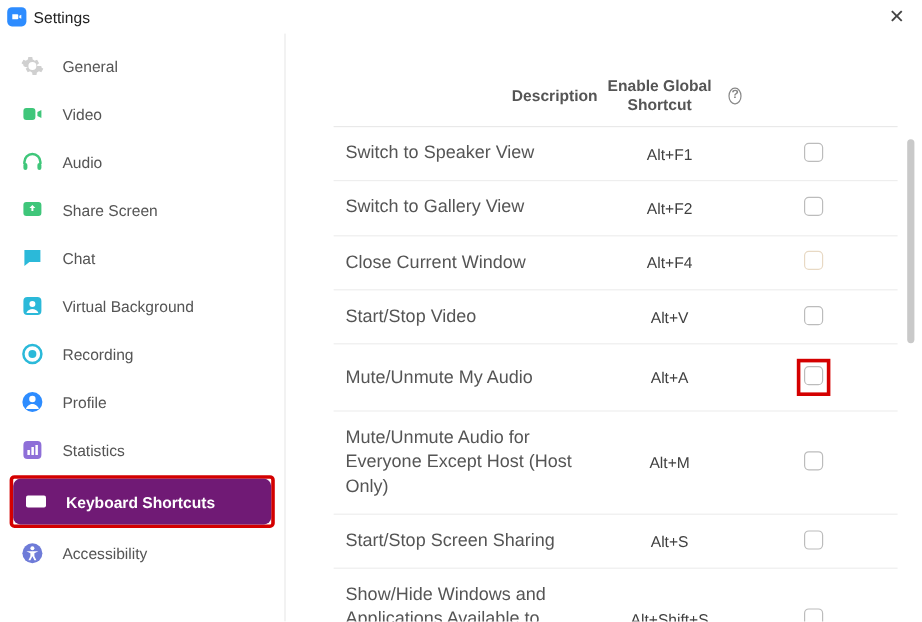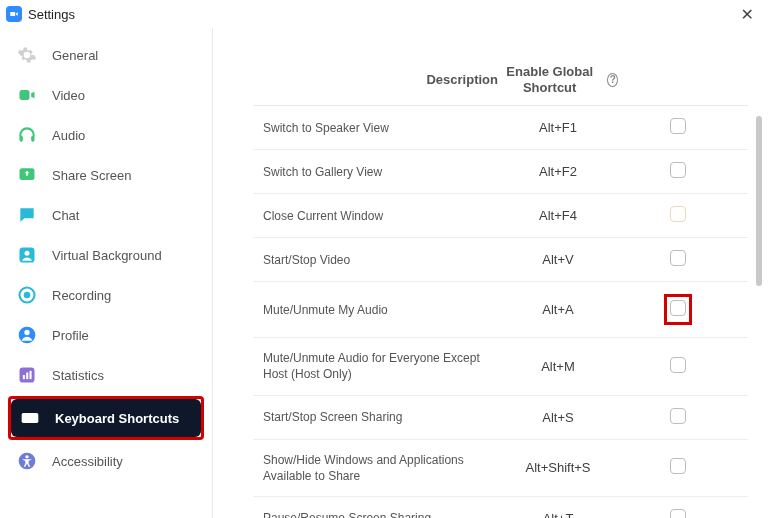--- a/index.html
+++ b/index.html
@@ -22,38 +22,38 @@
   .titlebar-left { display: flex; align-items: center; gap: 6px; }
   .zoom-logo {
     width: 16px; height: 16px; border-radius: 4px; background: #2D8CFF;
     display: flex; align-items: center; justify-content: center;
   }
   .zoom-logo svg { width: 10px; height: 10px; fill: #fff; }
   .title { font-size: 13px; color: #222; }
   .close-x { font-size: 16px; color: #444; cursor: pointer; font-weight: 300; padding: 0 4px;}
   .layout { display: flex; height: calc(100% - 28px); }
   .sidebar {
-    width: 213px;
+    width: 238px;
     border-right: 1px solid #e9e9e9;
     padding: 6px 8px 6px 8px;
   }
   .side-list { list-style: none; }
   .side-item {
     display: flex; align-items: center; gap: 14px;
     padding: 8px 10px 8px 8px;
     margin: 2px 0;
     border-radius: 6px;
     cursor: pointer;
     color: #555;
   }
   .side-item .ico {
     width: 22px; height: 22px; display:flex; align-items:center; justify-content:center;
   }
   .side-item.active {
-    background: #0f172a;
+    background: #701a75;
     color: #fff;
     font-weight: 600;
   }
   .side-item.active .ico svg { filter: brightness(10); }
   .highlight-red {
     border: 3px solid #d40000;
     border-radius: 4px;
   }
   .main {
     flex: 1;
@@ -75,21 +75,21 @@
     border-top: 1px solid #e9e9e9;
   }
   .row {
     display: grid;
     grid-template-columns: 1fr 120px 120px;
     align-items: center;
     padding: 12px 10px;
     border-bottom: 1px solid #eeeeee;
     color: #555;
   }
-  .row .desc { font-size: 12px; line-height: 1.35; padding-right: 10px;}
+  .row .desc { font-size: 15px; line-height: 1.35; padding-right: 10px;}
   .row .sc { text-align: center; color: #404040; }
   .row .en { text-align: center; }
   .chk {
     width: 16px; height: 16px; border: 1.5px solid #bcbcbc; border-radius: 4px;
     display: inline-block; background: #fff;
   }
   .chk.faded { border-color: #e8d9c4; }
   .chk-outline-red {
     display:inline-block;
     padding: 3px;

